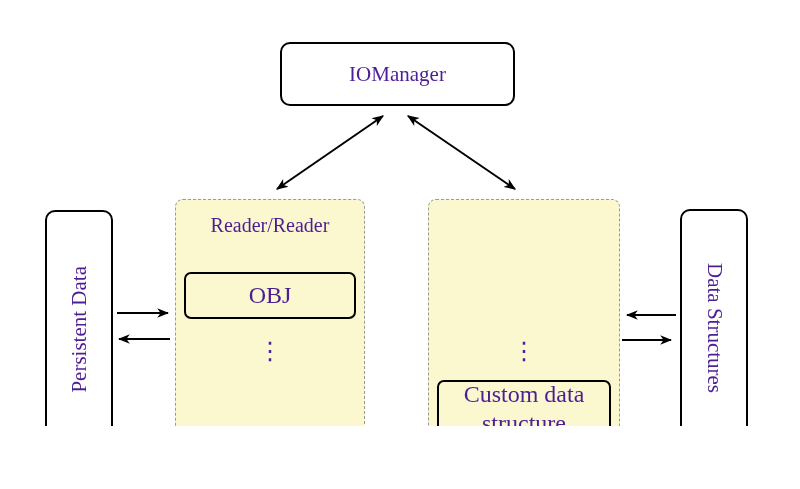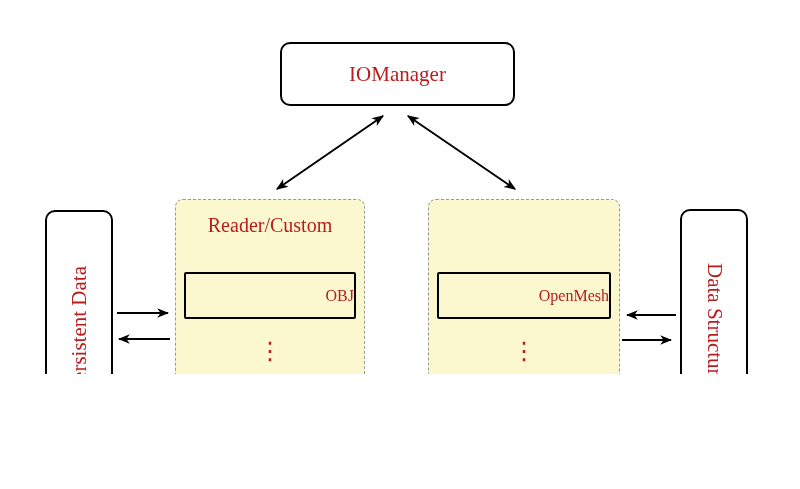--- a/index.html
+++ b/index.html
@@ -3,24 +3,24 @@
 <meta charset="utf-8">
 <style>
   html, body {
     margin: 0;
     padding: 0;
     background: #ffffff;
   }
   .canvas {
     position: relative;
     width: 800px;
-    height: 374px;
+    height: 426px;
     background: #ffffff;
     font-family: "Liberation Serif", "DejaVu Serif", serif;
-    color: #b91c1c;
+    color: #4c1d95;
     overflow: hidden;
   }
   .arrows-layer {
     position: absolute;
     left: 0;
     top: 0;
     width: 800px;
     height: 489px;
     pointer-events: none;
   }
@@ -98,28 +98,28 @@
     left: 0;
     right: 0;
     text-align: center;
     font-size: 20px;
   }
   .inner-node {
     position: absolute;
     left: 8px;
     right: 8px;
     border: 2.5px solid #000000;
-    border-radius: 2px;
+    border-radius: 7px;
     box-sizing: border-box;
     background: transparent;
     display: flex;
     align-items: center;
-    justify-content: flex-end;
+    justify-content: center;
     text-align: center;
-    font-size: 16px;
+    font-size: 24px;
     line-height: 1.2;
     white-space: pre-line;
   }
   .inner-node.row1 {
     top: 72px;
     height: 47px;
   }
   .inner-node.row2 {
     top: 180px;
     height: 58px;
@@ -164,31 +164,32 @@
 
   <div class="node node-iomanager">
     <span>IOManager</span>
   </div>
 
   <div class="side-node left">
     <span class="vert-text-up">Persistent Data</span>
   </div>
 
   <div class="group reader-writer">
-    <div class="group-title">Reader/Custom</div>
+    <div class="group-title">Reader/Reader</div>
     <div class="inner-node row1">
       <span>OBJ</span>
     </div>
     <div class="ellipsis">⋮</div>
   </div>
 
   <div class="group importer-exporter">
-    <div class="inner-node row1">
-      <span>OpenMesh</span>
+    <div class="ellipsis">⋮</div>
+    <div class="inner-node row2">
+      <span>Custom data
+structure</span>
     </div>
-    <div class="ellipsis">⋮</div>
   </div>
 
   <div class="side-node right">
     <span class="vert-text-down">Data Structures</span>
   </div>
 
 </div>
 
 </body></html>

